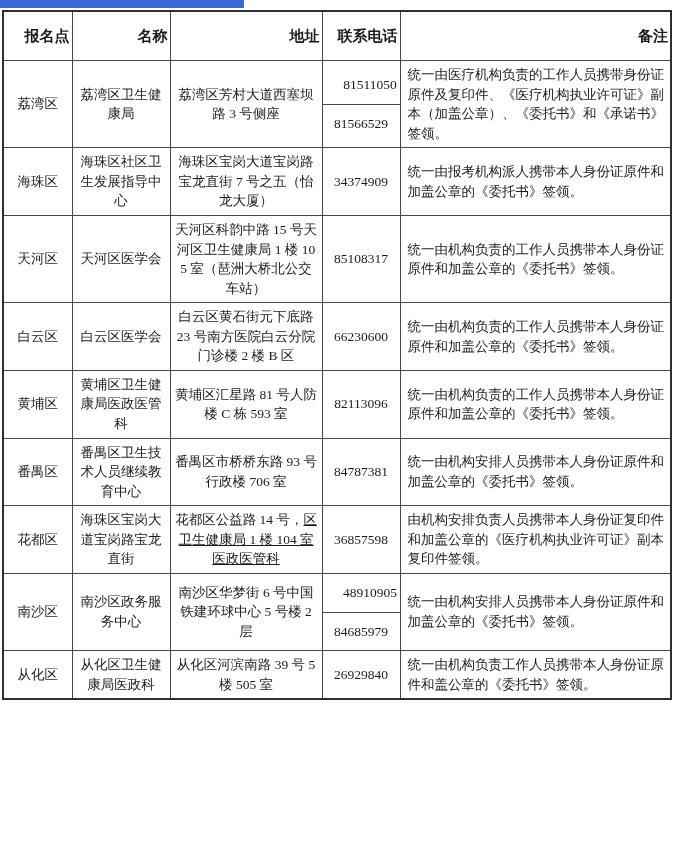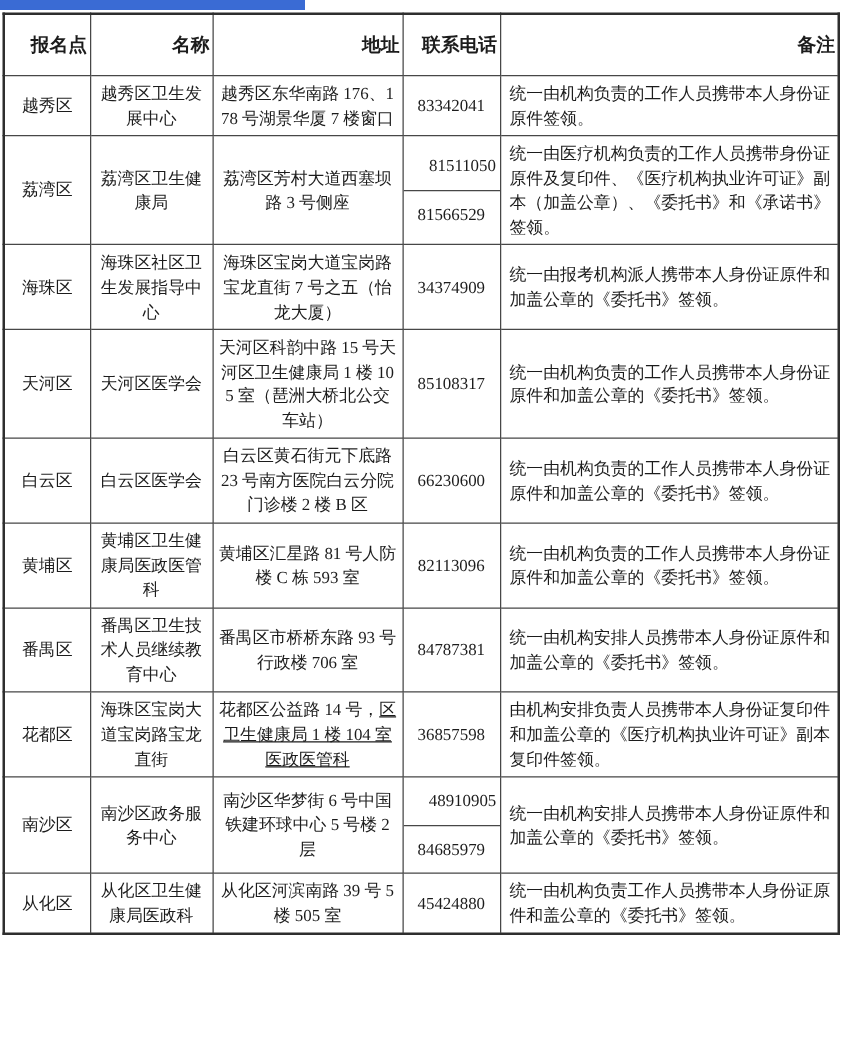--- a/index.html
+++ b/index.html
@@ -77,29 +77,20 @@
     <tr>
       <th>报名点</th>
       <th>名称</th>
       <th>地址</th>
       <th>联系电话</th>
       <th>备注</th>
     </tr>
   </thead>
   <tbody>
       <tr>
-    <td class="c-district">越秀区</td>
-    <td class="c-name">越秀区卫生发展中心</td>
-    <td class="c-addr"><span class="addr-pre">越秀区东华南路 176、178 号湖景华厦 7 楼窗口</span><span class="addr-u"></span></td>
-    <td class="c-phone">
-          <div class="phone">83342041</div>
-        </td>
-    <td class="c-note">统一由机构负责的工作人员携带本人身份证原件签领。</td>
-  </tr>
-      <tr>
     <td class="c-district">荔湾区</td>
     <td class="c-name">荔湾区卫生健康局</td>
     <td class="c-addr"><span class="addr-pre">荔湾区芳村大道西塞坝路 3 号侧座</span><span class="addr-u"></span></td>
     <td class="c-phone">
           <div class="phone split">81511050</div>
           <div class="phone">81566529</div>
         </td>
     <td class="c-note">统一由医疗机构负责的工作人员携带身份证原件及复印件、《医疗机构执业许可证》副本（加盖公章）、《委托书》和《承诺书》签领。</td>
   </tr>
       <tr>
@@ -164,18 +155,18 @@
           <div class="phone split">48910905</div>
           <div class="phone">84685979</div>
         </td>
     <td class="c-note">统一由机构安排人员携带本人身份证原件和加盖公章的《委托书》签领。</td>
   </tr>
       <tr>
     <td class="c-district">从化区</td>
     <td class="c-name">从化区卫生健康局医政科</td>
     <td class="c-addr"><span class="addr-pre">从化区河滨南路 39 号 5 楼 505 室</span><span class="addr-u"></span></td>
     <td class="c-phone">
-          <div class="phone">45424880</div>
+          <div class="phone">26929840</div>
         </td>
     <td class="c-note">统一由机构负责工作人员携带本人身份证原件和盖公章的《委托书》签领。</td>
   </tr>
     </tbody>
 </table>
 
 </body></html>

